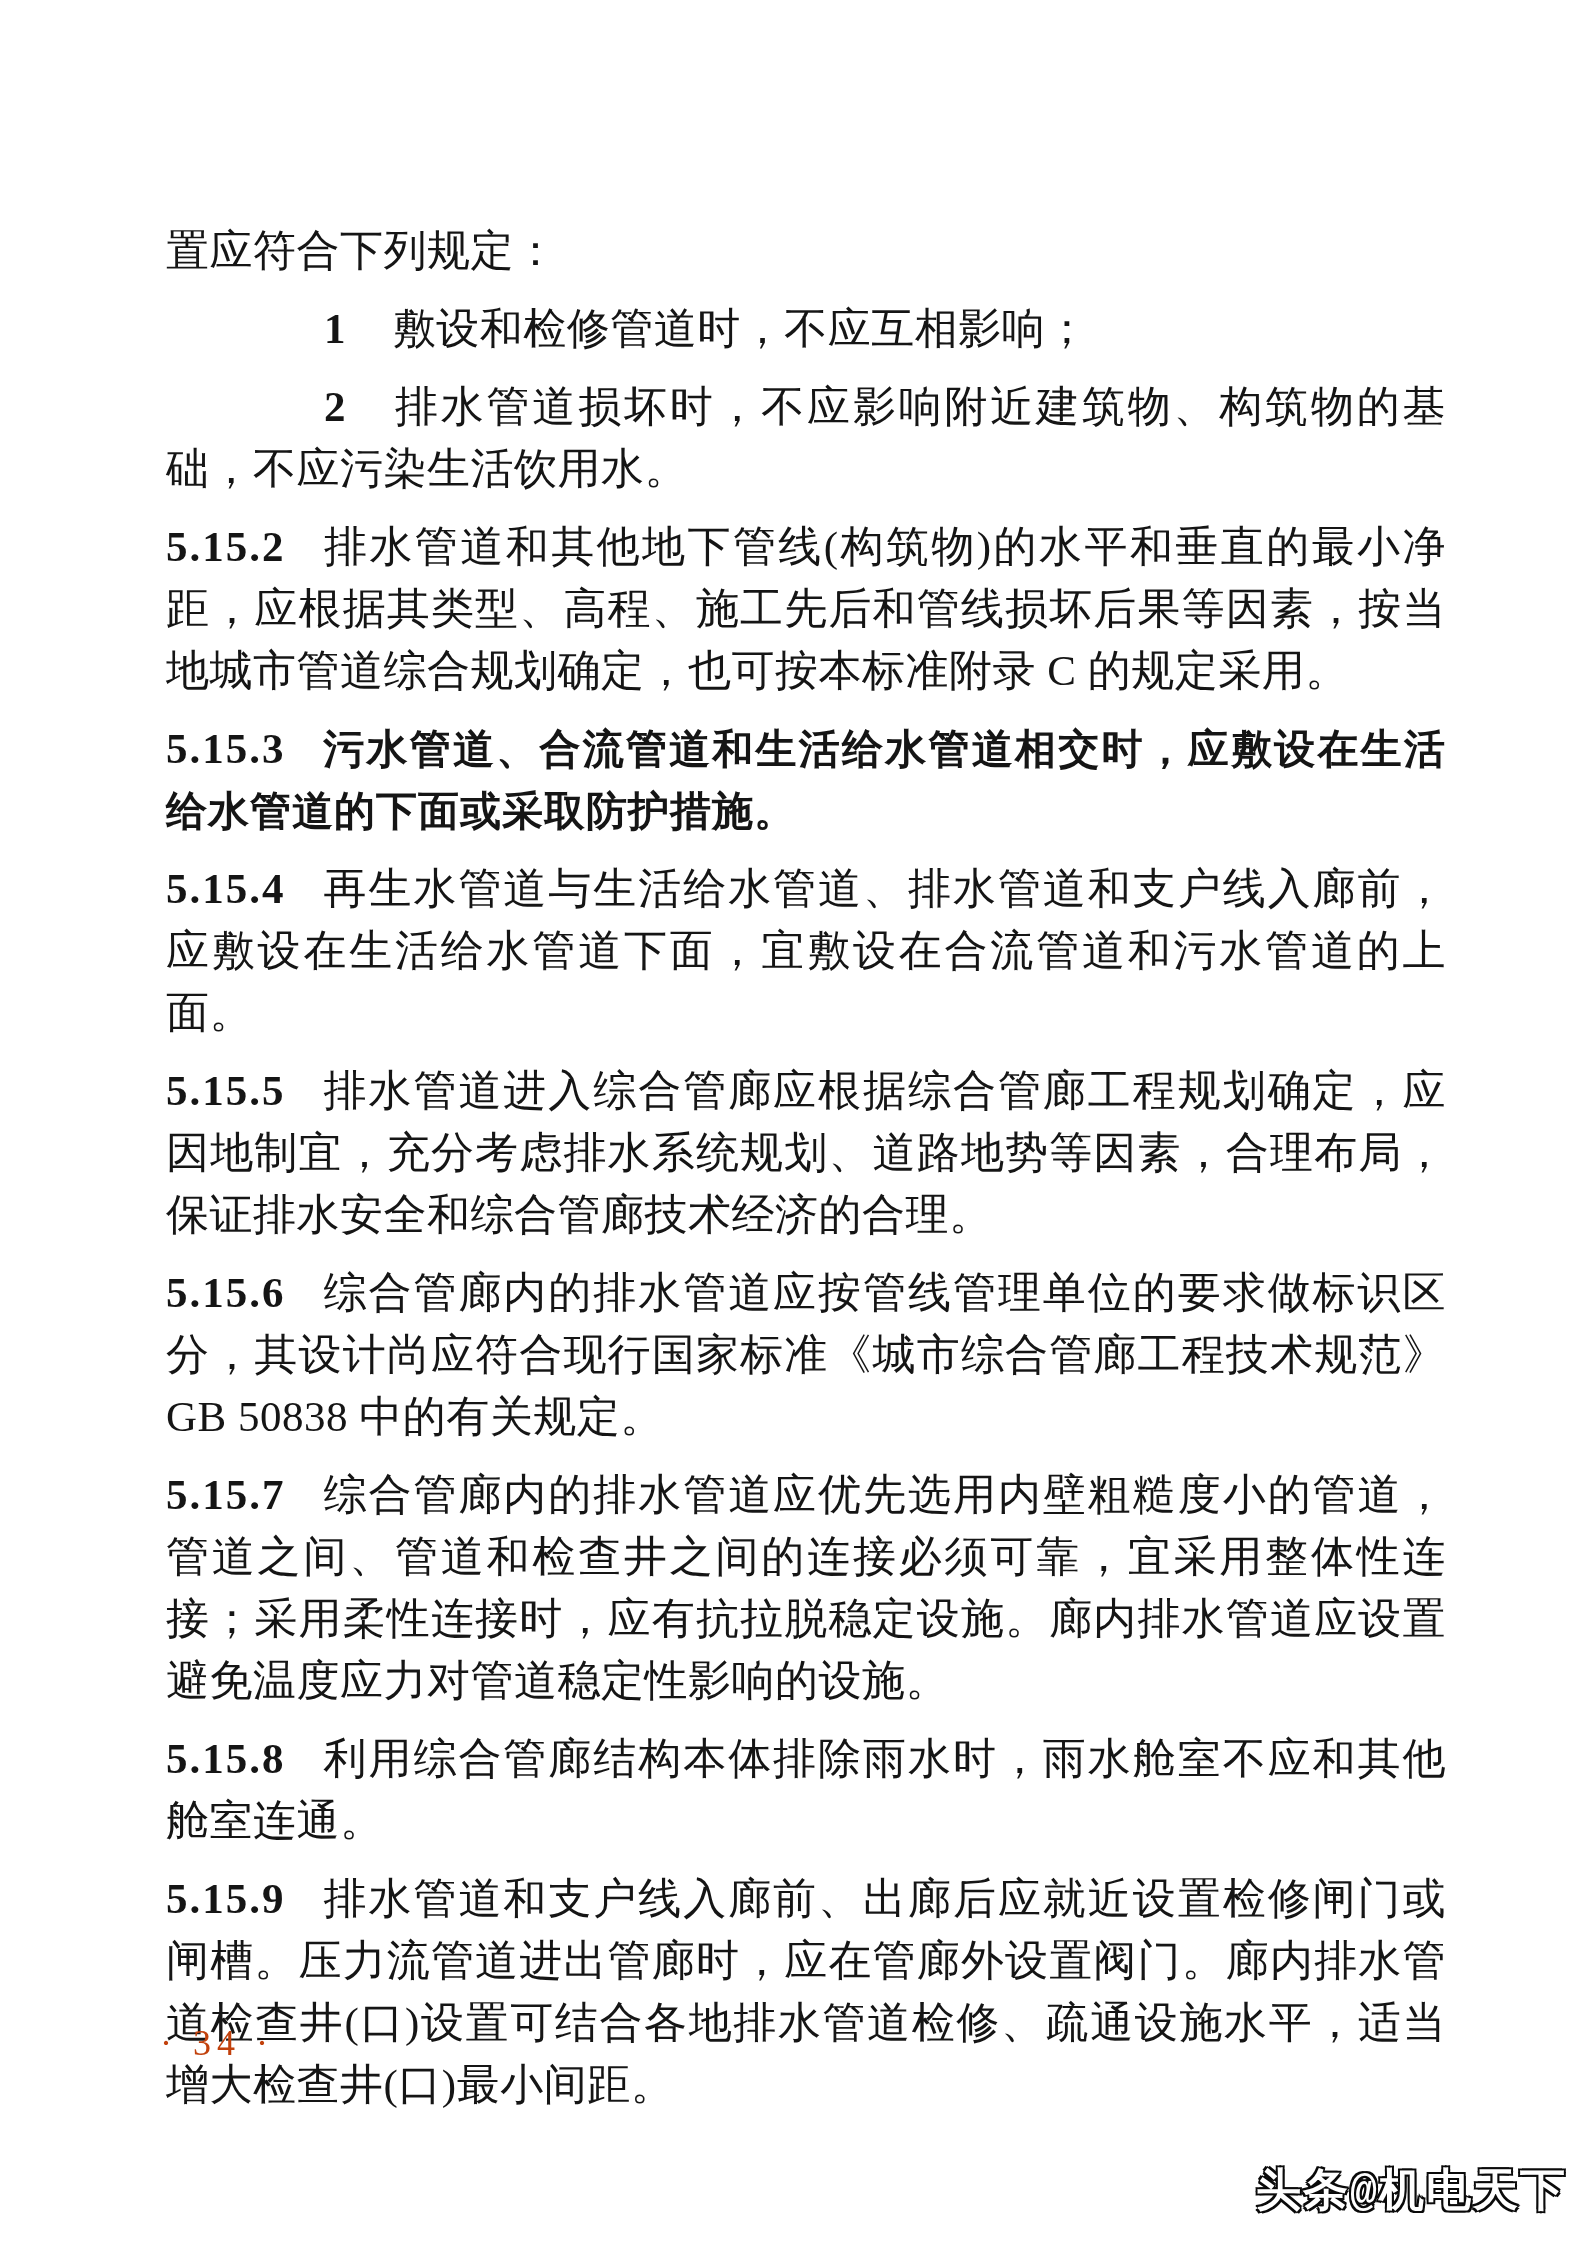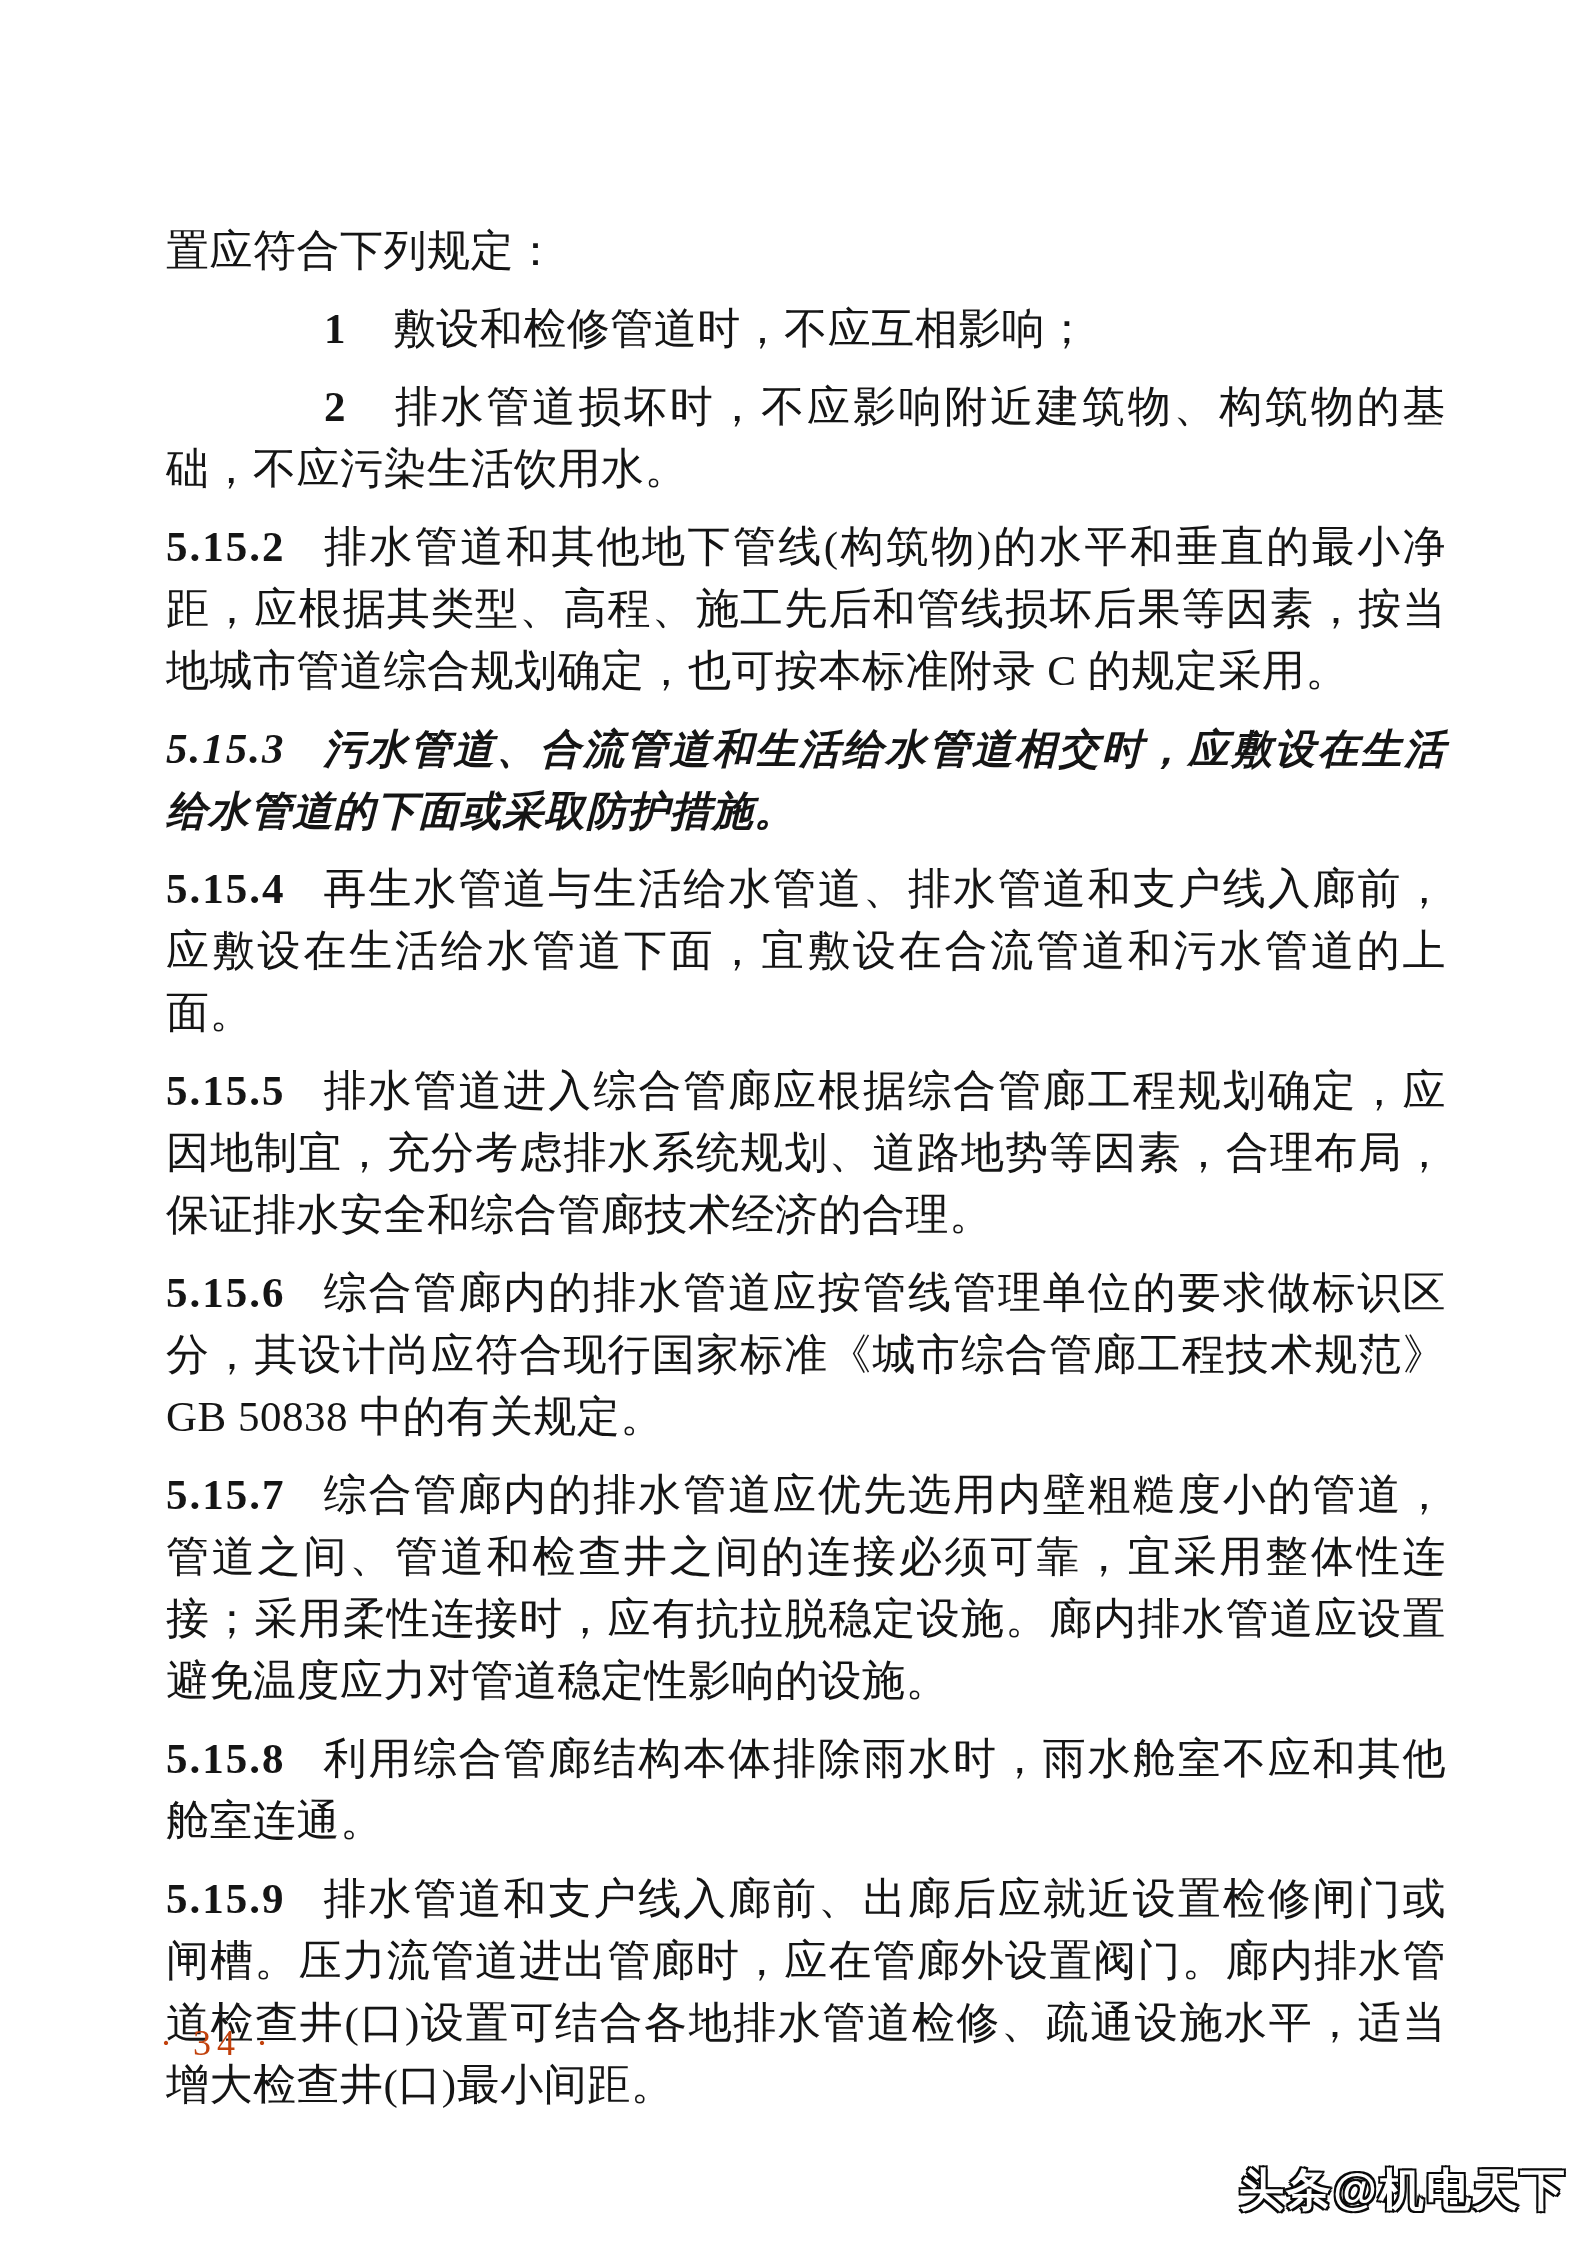--- a/index.html
+++ b/index.html
@@ -30,41 +30,41 @@
     letter-spacing: 0.5px;
   }
   .para .label {
     font-weight: bold;
     letter-spacing: 2px;
   }
   .para .label:empty { display: none; }
   .clause .label { margin-right: 0.85em; }
   .item { text-indent: 158px; }
   .item .label { margin-right: 1.05em; }
-  .clause-bold { font-weight: bold; font-style: italic; }
+  .clause-bold { font-weight: bold; }
   .clause-bold .text {
     font-family: "Liberation Sans", "DejaVu Sans", sans-serif;
     font-size: 41px;
     letter-spacing: 1px;
   }
   .page-number {
     position: absolute;
     left: 160px;
     top: 2022px;
     font-size: 36px;
     letter-spacing: 6px;
     color: #c2410c;
   }
   .watermark {
     position: absolute;
     right: 20px;
     top: 2160px;
     font-size: 45px;
     font-weight: bold;
-    font-family: Liberation Sans, sans-serif;
+    font-family: Liberation Mono, monospace;
     color: #ffffff;
     -webkit-text-stroke: 2.5px #0a0a0a;
     paint-order: stroke fill;
     text-shadow: 2px 2px 0 #0a0a0a, -2px -2px 0 #0a0a0a, 2px -2px 0 #0a0a0a, -2px 2px 0 #0a0a0a;
     letter-spacing: 2px;
   }
 </style>
 </head>
 <body>
 

